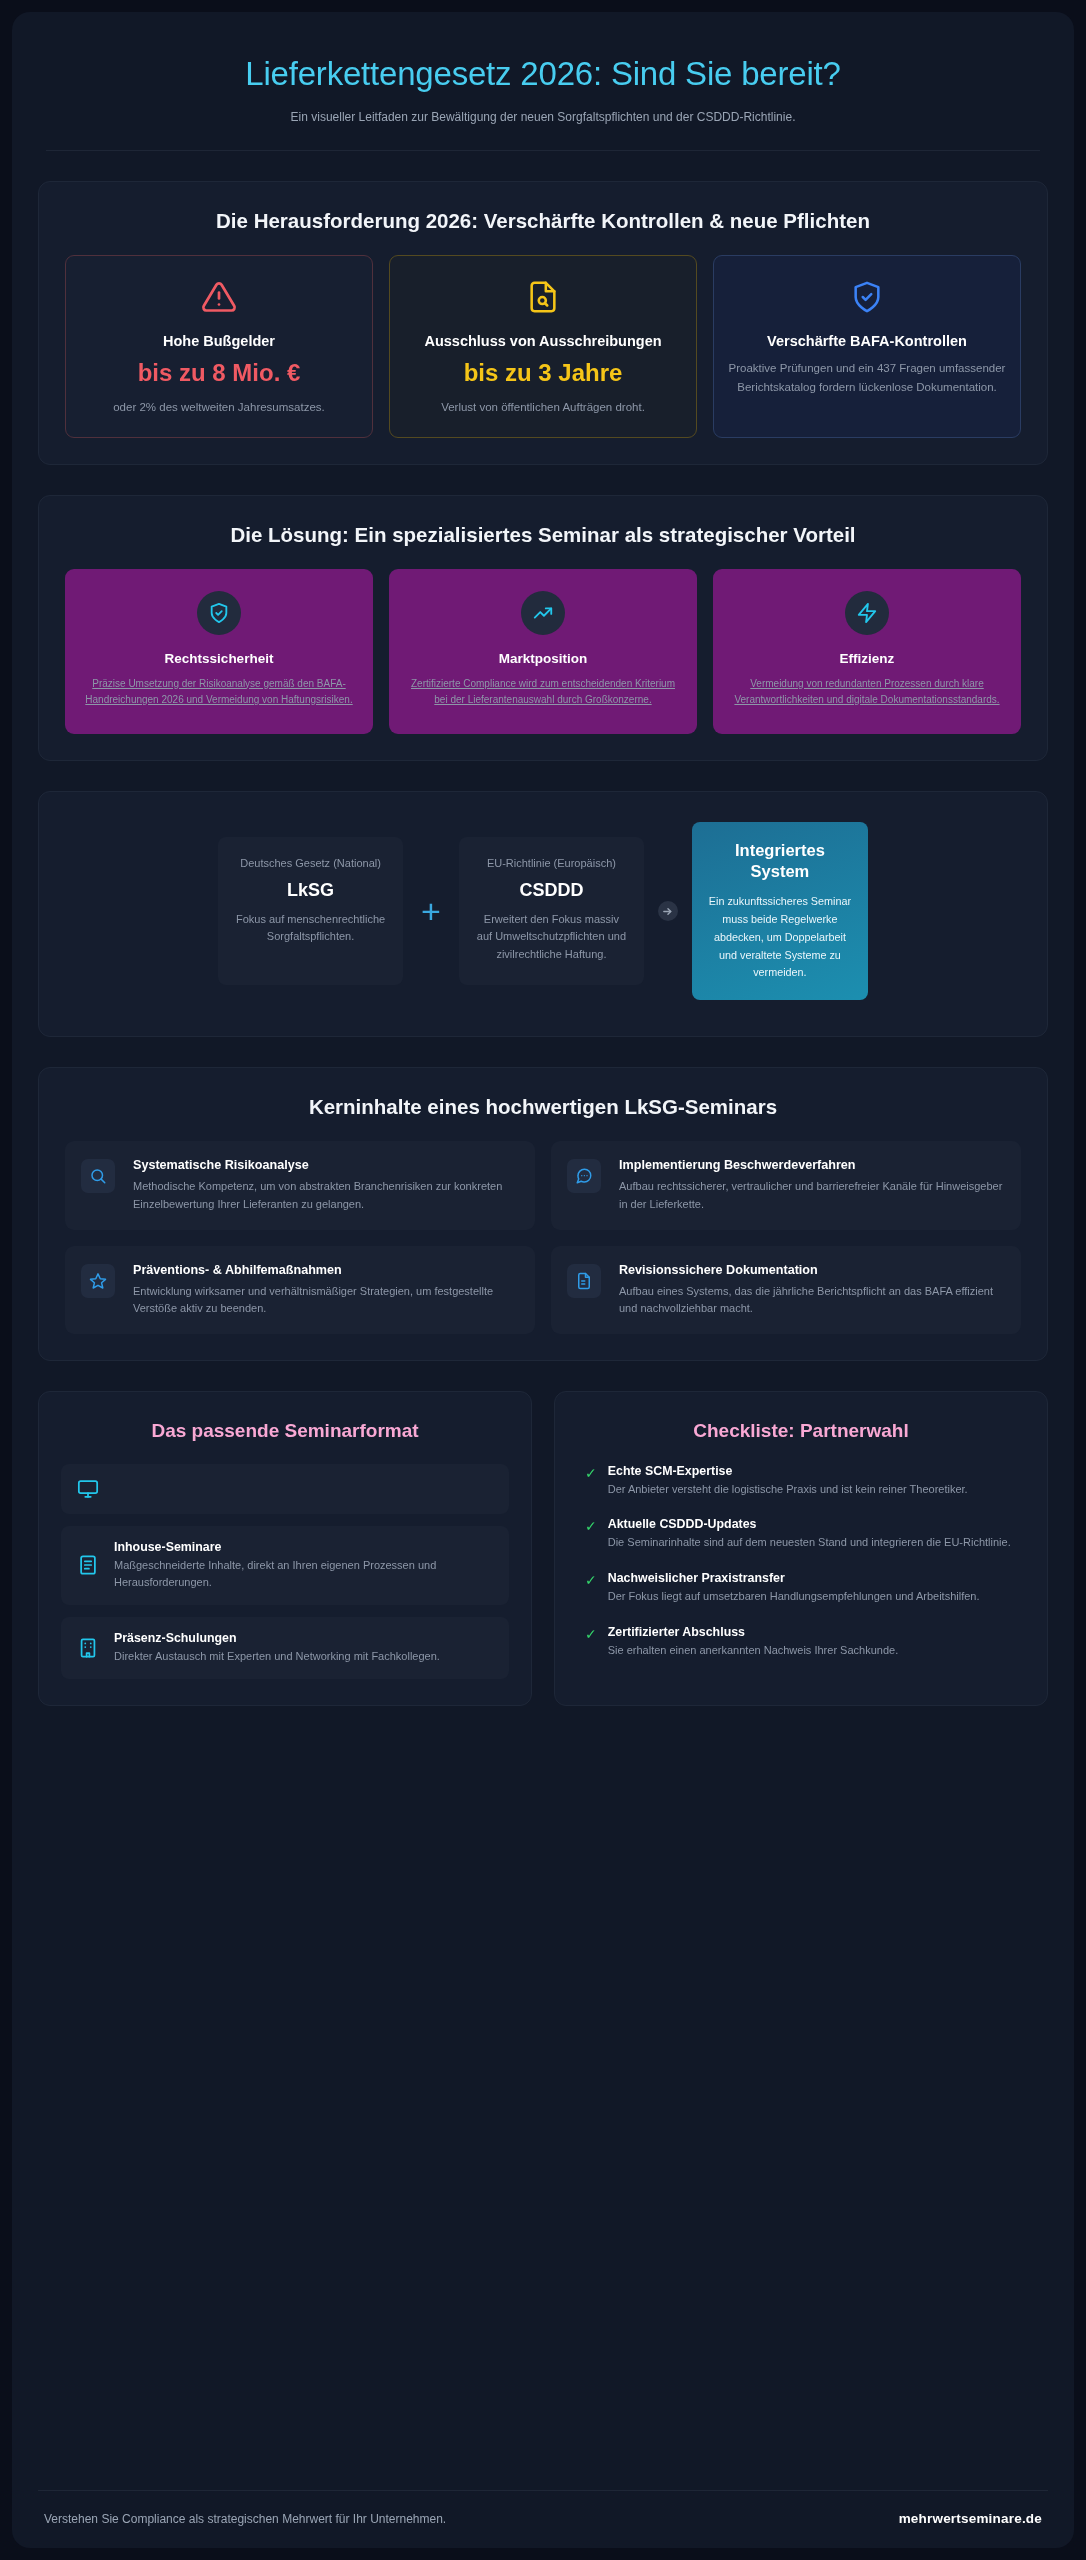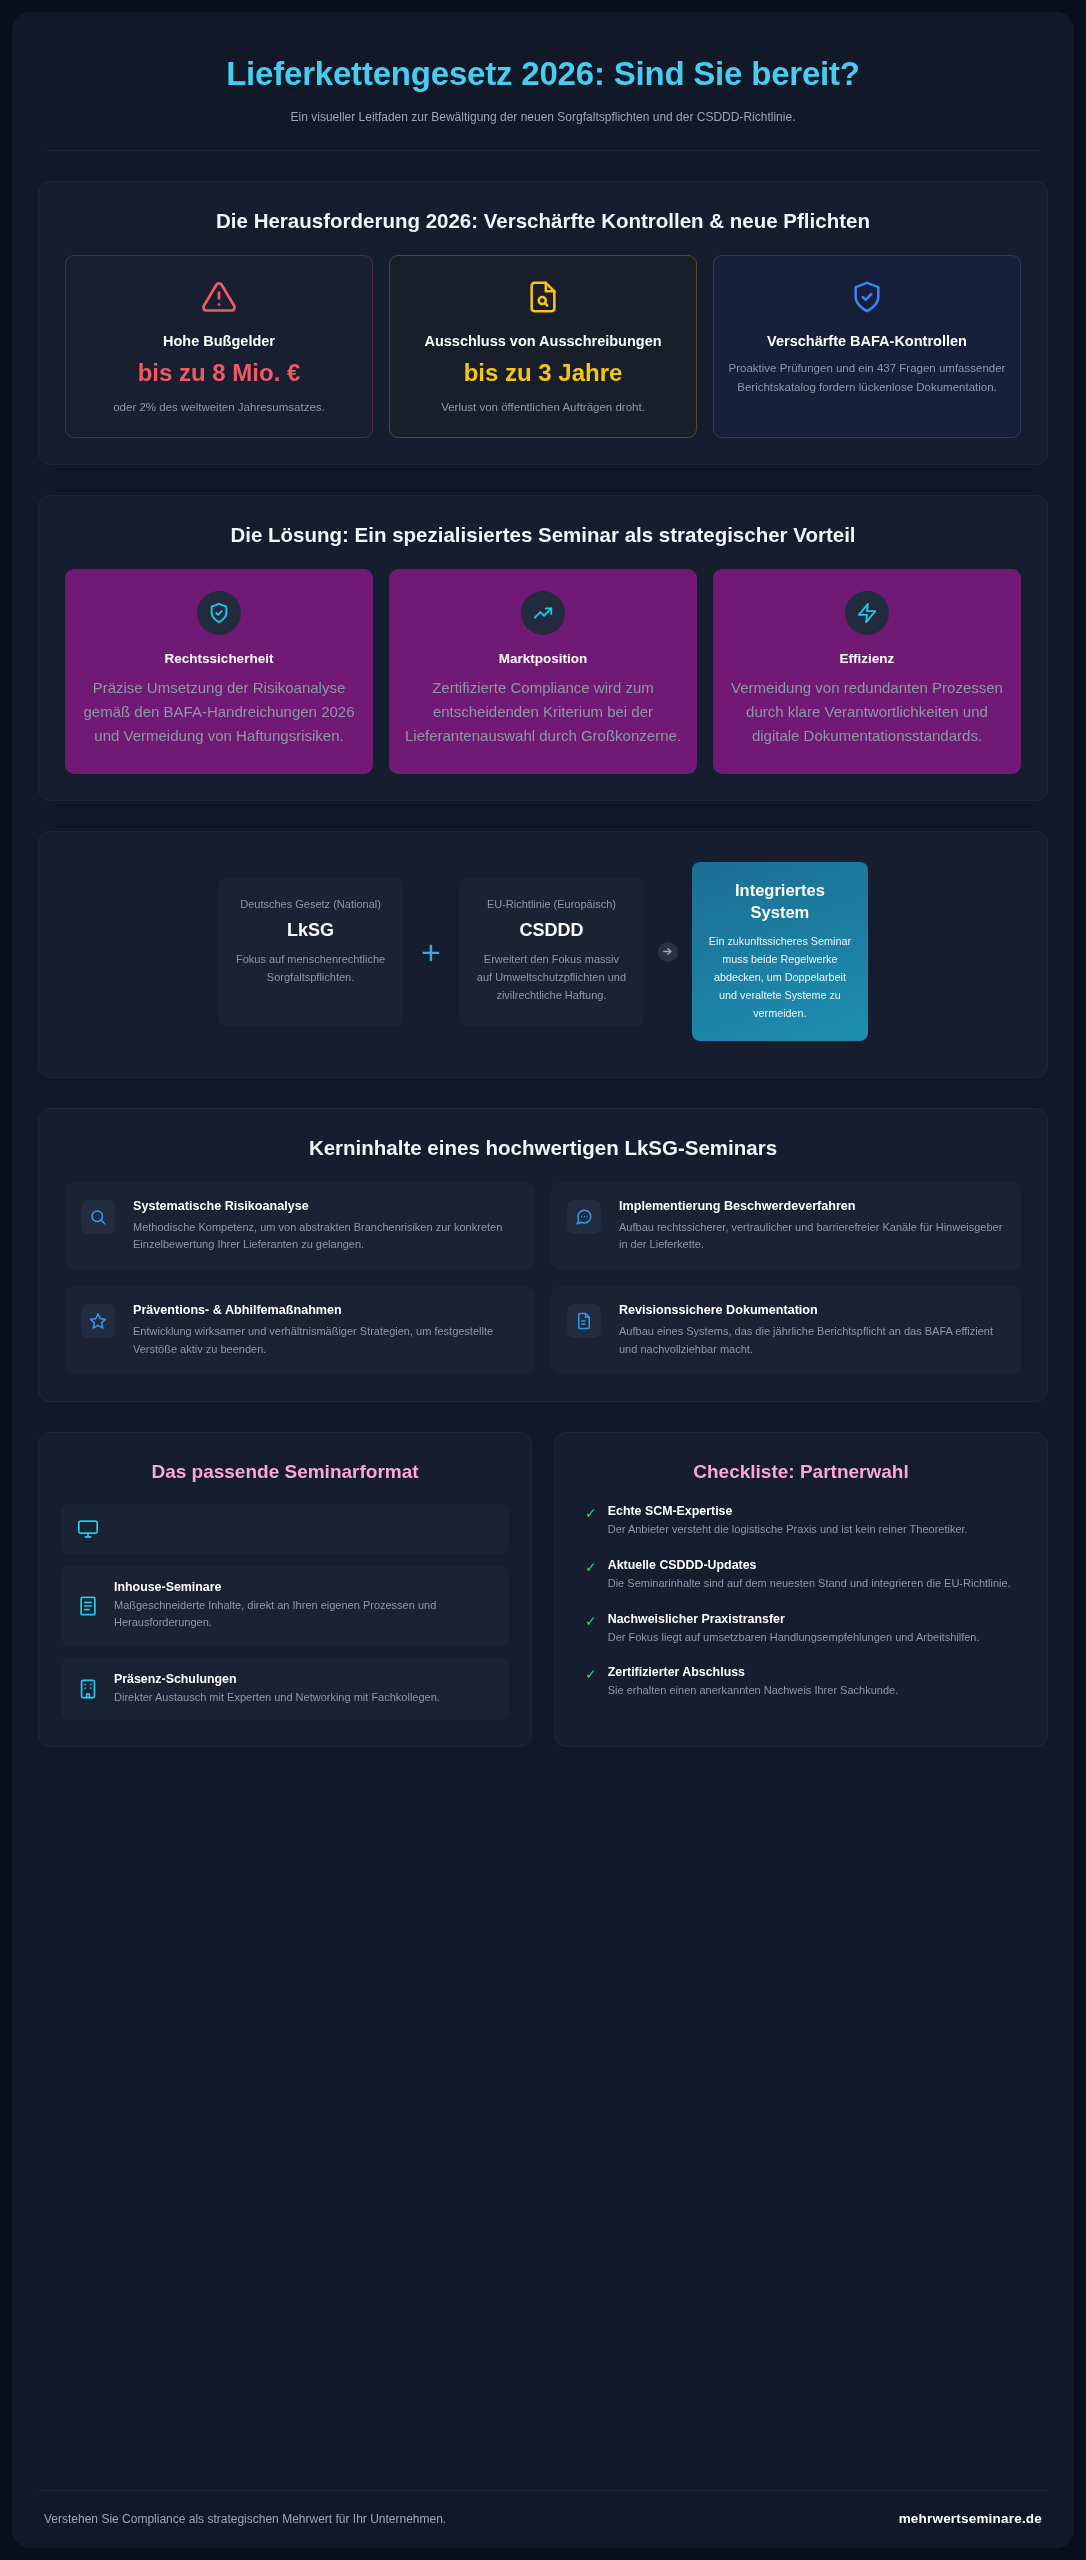--- a/index.html
+++ b/index.html
@@ -25,21 +25,21 @@
     min-height: 2536px;
     display: flex;
     flex-direction: column;
   }
 
   
   .header { padding: 16px 8px 0 8px; text-align: center; }
   .header h1 {
     font-size: 33px;
     line-height: 1.22;
-    font-weight: bold;
+    font-weight: normal;
     color: #48cdf0;
     letter-spacing: -0.2px;
     padding: 0 30px;
   }
   .header .subtitle {
     margin-top: 16px;
     font-size: 12px;
     color: #9aa5b5;
     font-weight: normal;
   }
@@ -118,21 +118,21 @@
   .sol-iconwrap {
     width: 44px; height:44px; border-radius:50%;
     background:#222b3d;
     display:flex; align-items:center; justify-content:center;
     margin-bottom: 16px;
   }
   .sol-title {
     font-size: 13.5px; font-weight:bold; color:#ffffff; margin-bottom:10px;
   }
   .sol-body {
-    font-size: 15px; color:#8d97a8; line-height:1.62;
+    font-size: 10px; color:#8d97a8; line-height:1.62;text-decoration:underline;
   }
 
   
   .law-row {
     display: flex;
     align-items: center;
     justify-content: center;
     gap: 0;
     padding: 4px 4px 10px 4px;
   }

